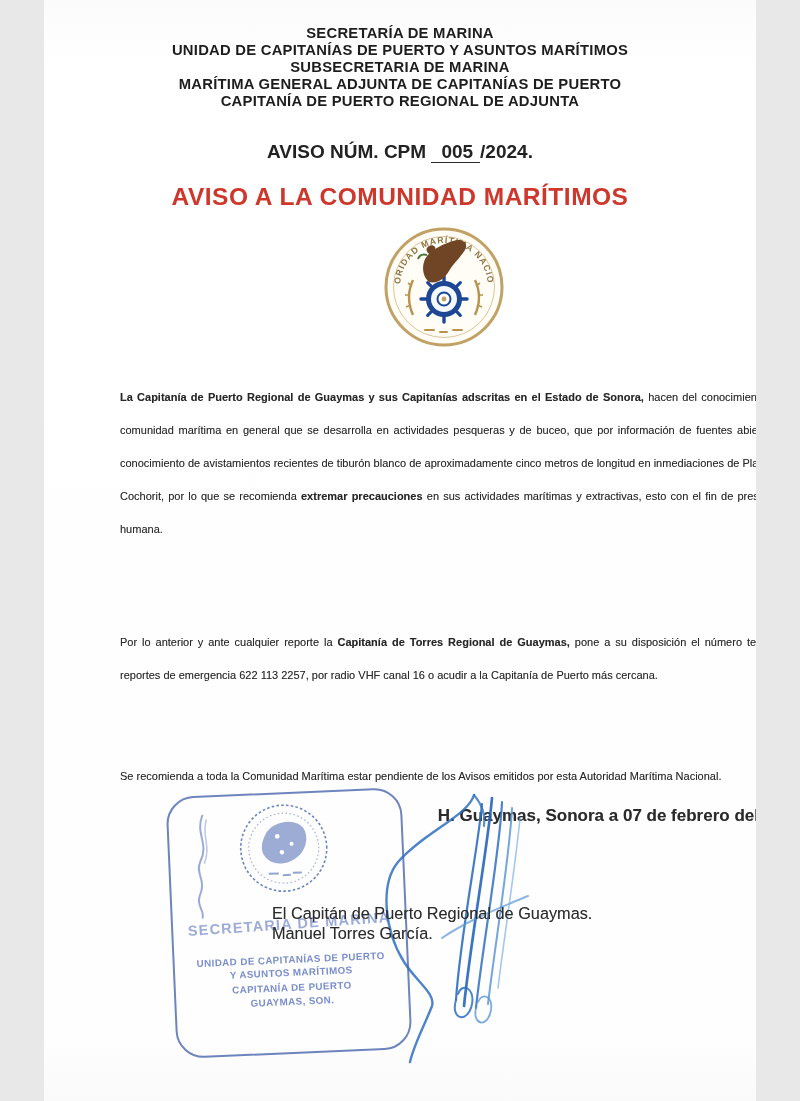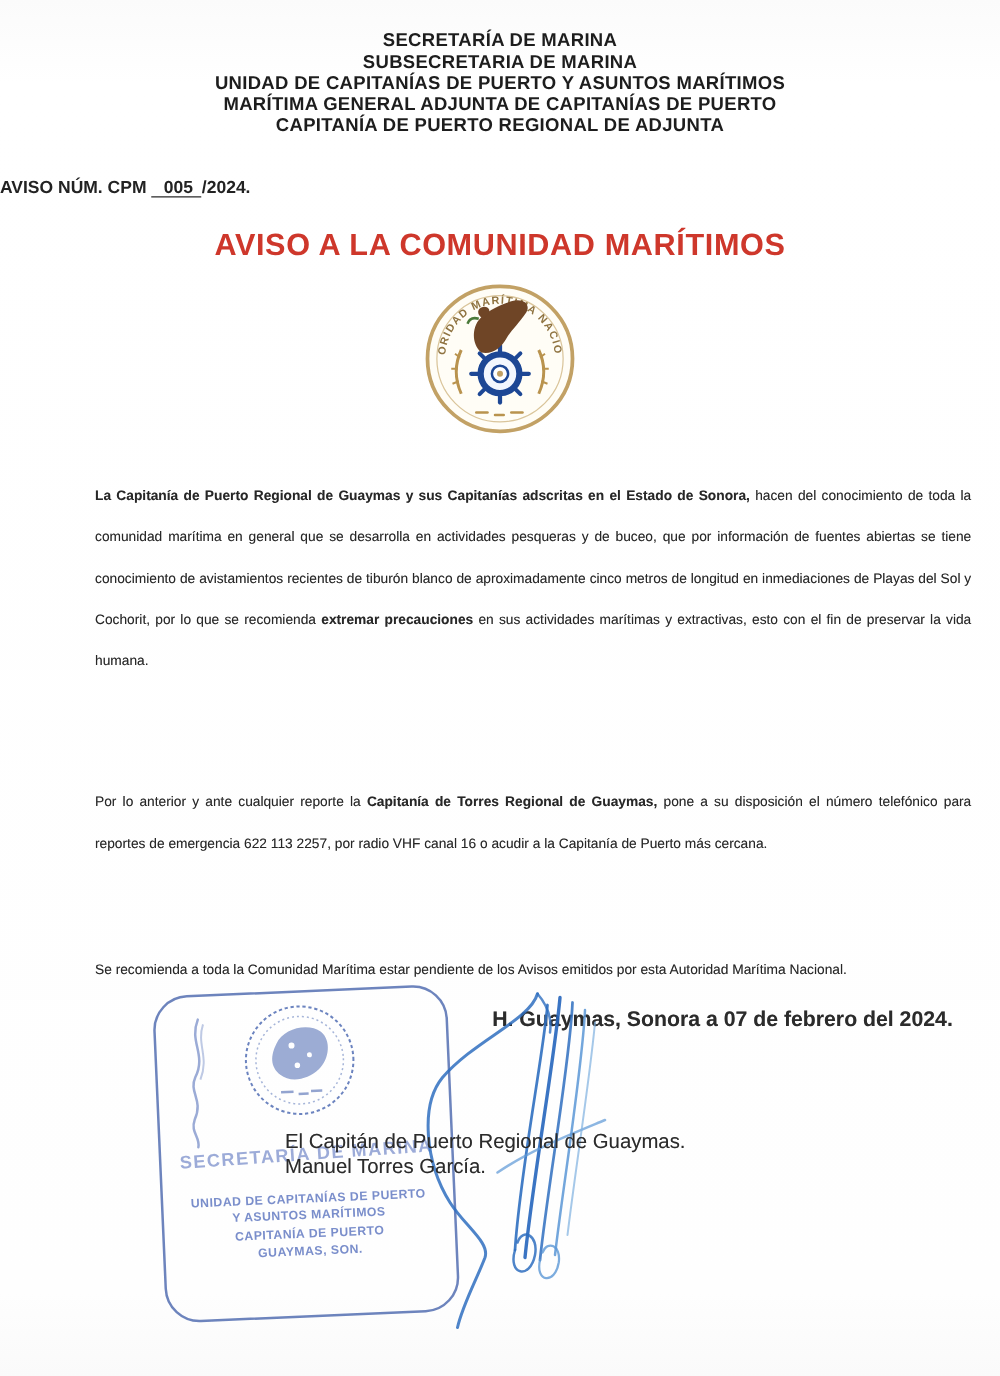--- a/index.html
+++ b/index.html
@@ -1,25 +1,25 @@
 <!DOCTYPE html>
 <html lang="es"><head>
 <meta charset="utf-8">
 <style>
   html,body{margin:0;padding:0;background:#e8e8e8;}
   .page{
-    position:relative;width:800px;height:1101px;margin:0 auto;
+    position:relative;width:712px;height:1101px;margin:0 auto;
     background:linear-gradient(180deg,#fbfbfb 0%,#ffffff 6%,#fefefe 94%,#fafafa 100%);
     font-family:"Liberation Sans", sans-serif;color:#222;overflow:hidden;
   }
   
   .letterhead{position:absolute;top:25px;left:0;right:0;text-align:center;
     font-weight:bold;font-size:14.8px;line-height:17px;color:#1d1d1d;letter-spacing:.25px;}
-  .notice-num{position:absolute;top:141px;left:0;right:0;text-align:left;
-    font-weight:bold;font-size:14px;color:#222;}
+  .notice-num{position:absolute;top:141px;left:0;right:0;text-align:center;
+    font-weight:bold;font-size:19px;color:#222;}
   .notice-num .num{border-bottom:1.6px solid #2a2a2a;padding:0 7px 0 10px;}
   
   .doc-title{position:absolute;top:183px;left:0;right:0;margin:0;text-align:center;
     font-size:24.5px;font-weight:bold;letter-spacing:.5px;}
   
   .seal-wrap{position:absolute;top:225px;left:338px;width:124px;height:124px;}
   
   .body-par{position:absolute;left:63px;width:701px;margin:13px;text-align:justify;
     font-size:11px;line-height:33px;color:#272727;text-shadow:0 0 .5px rgba(40,40,40,.35);}
   .p1{top:368px;} .p2{top:613px;} .p3{top:747px;}
@@ -44,22 +44,22 @@
     font-weight:normal;font-size:16.3px;line-height:20px;color:#2b2b2b;
     text-shadow:0 0 .5px rgba(40,40,40,.35);}
 </style>
 </head>
 <body>
 
 <div class="page">
 
   <header class="letterhead">
     <div>SECRETARÍA DE MARINA</div>
+    <div>UNIDAD DE CAPITANÍAS DE PUERTO Y ASUNTOS MARÍTIMOS</div>
     <div>SUBSECRETARIA DE MARINA</div>
-    <div>UNIDAD DE CAPITANÍAS DE PUERTO Y ASUNTOS MARÍTIMOS</div>
     <div>MARÍTIMA GENERAL ADJUNTA DE CAPITANÍAS DE PUERTO</div>
     <div>CAPITANÍA DE PUERTO REGIONAL DE ADJUNTA</div>
   </header>
 
   <div class="notice-num">
     <span>AVISO NÚM. CPM</span>
     <span class="num">005</span><span>/2024.</span>
   </div>
 
   <h1 class="doc-title" style="color:#ce372b">AVISO A LA COMUNIDAD MARÍTIMOS</h1>

